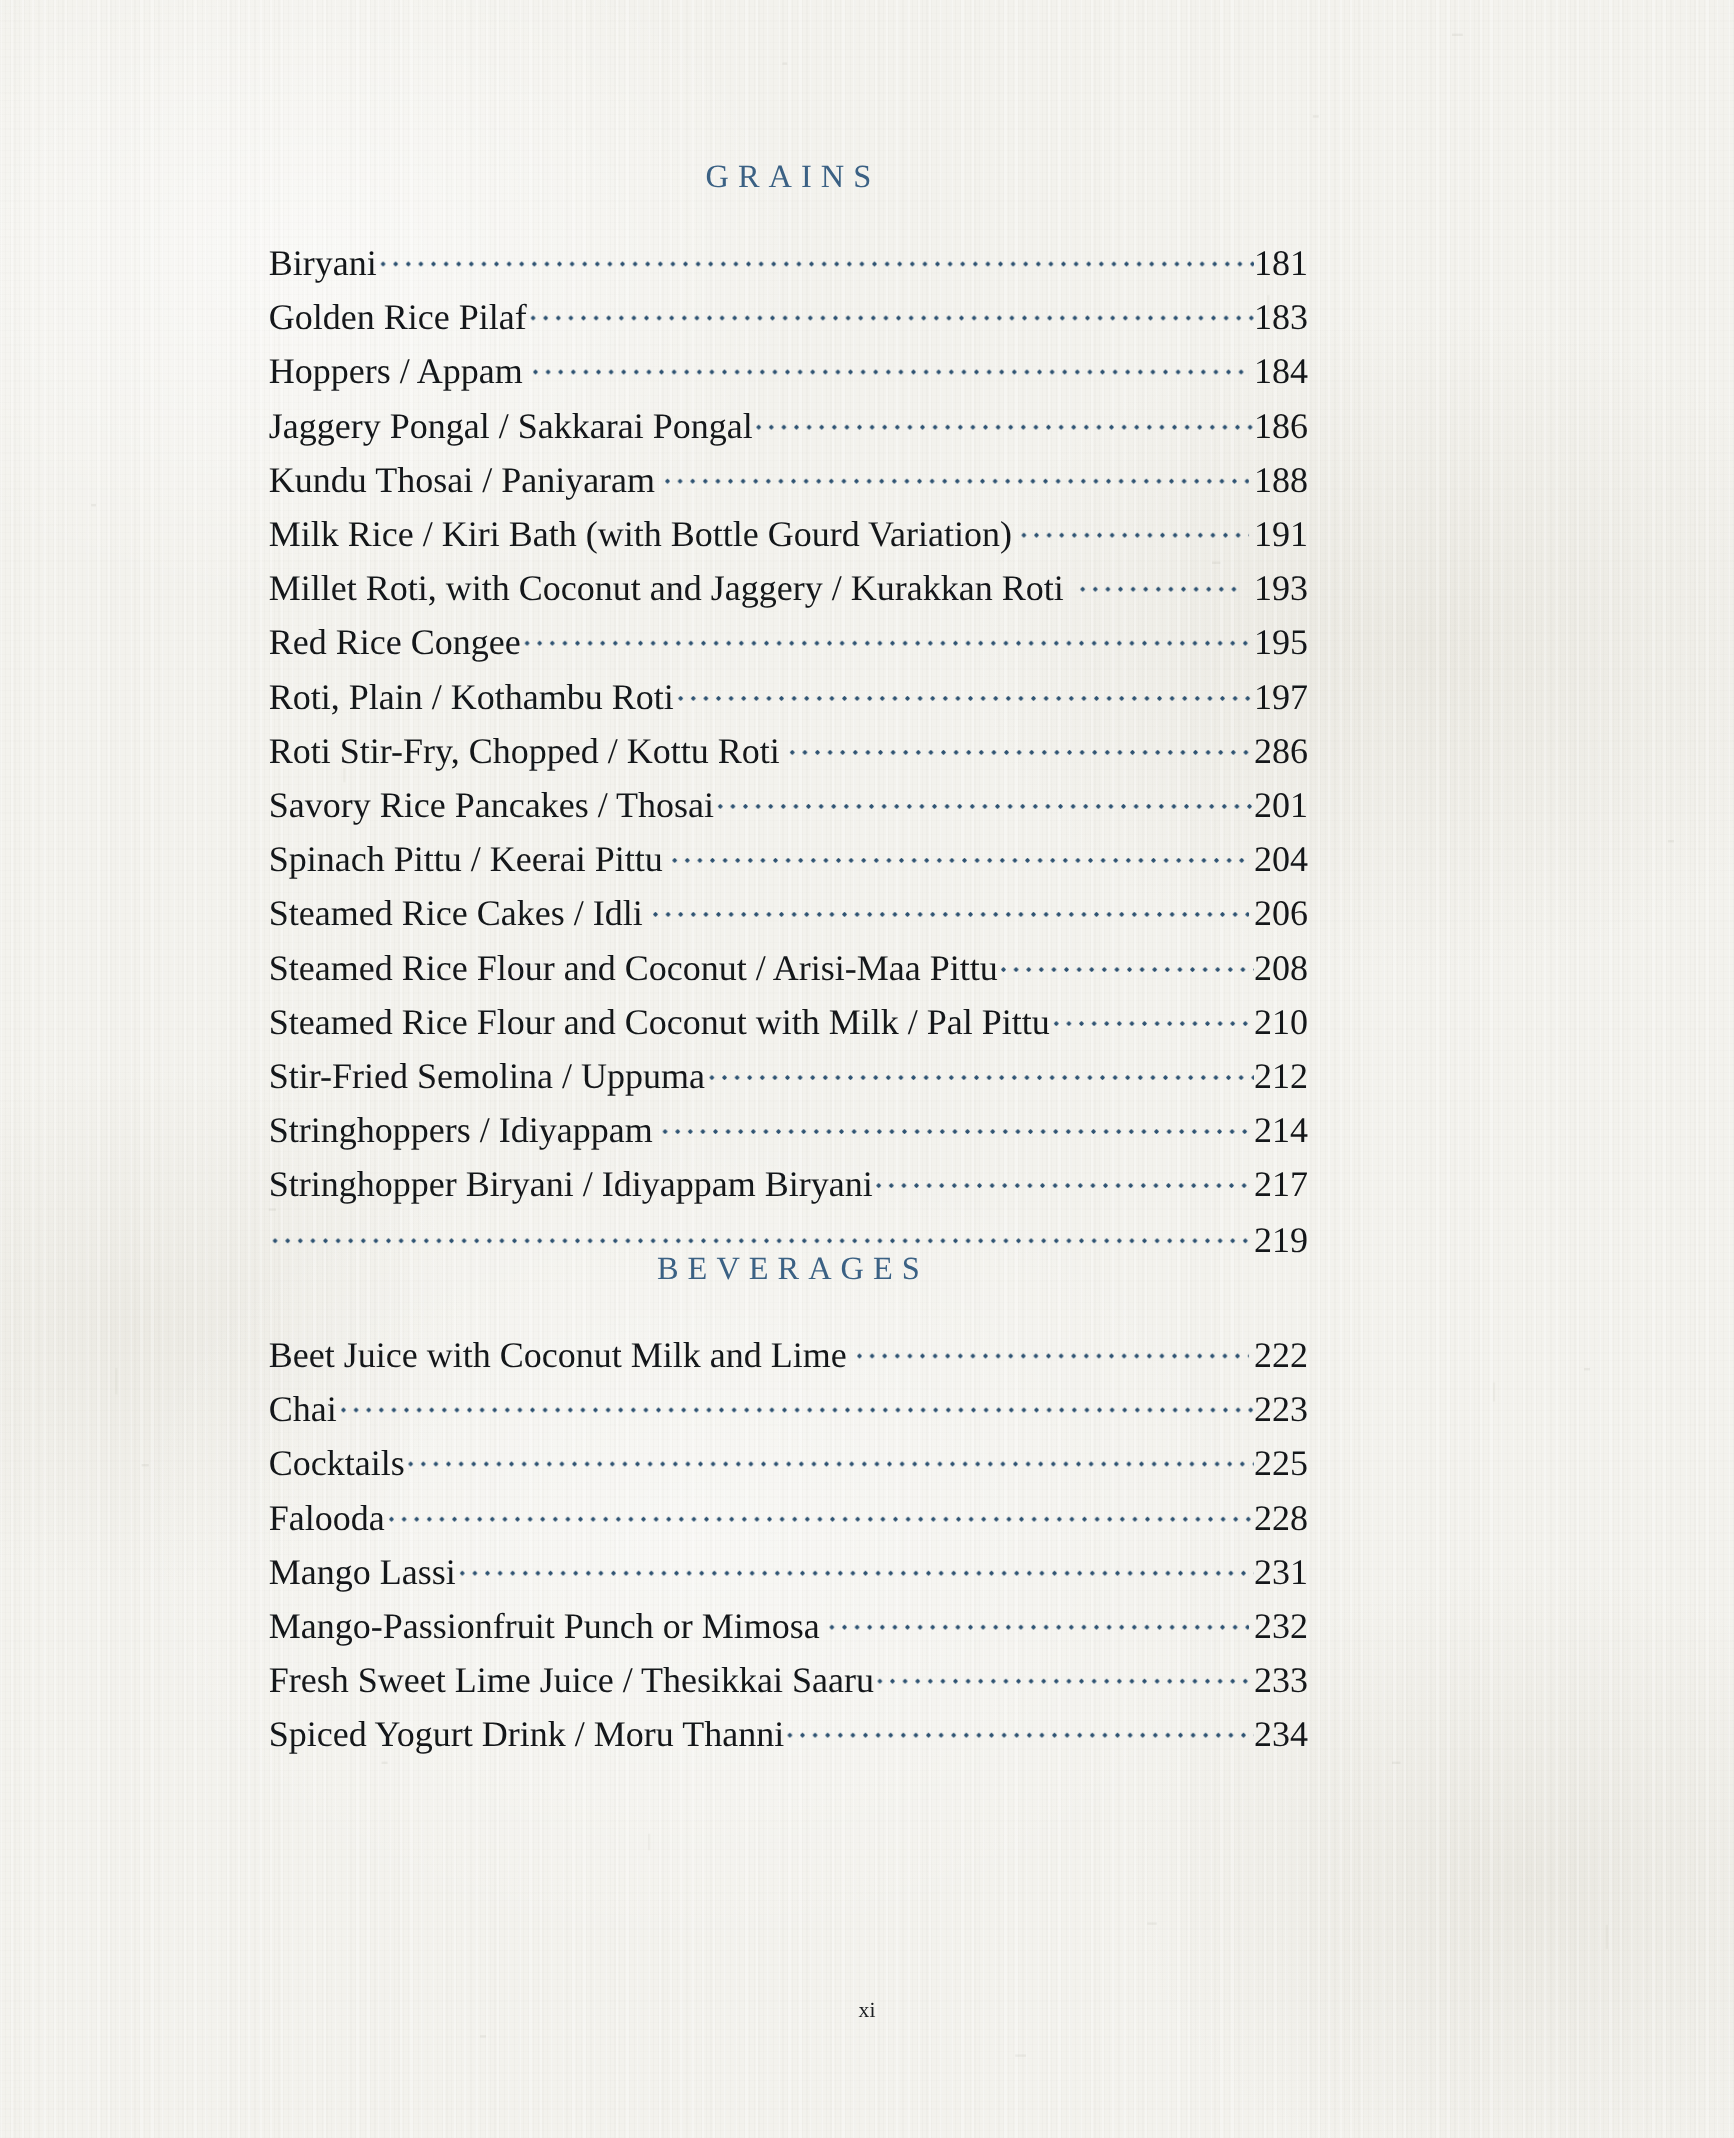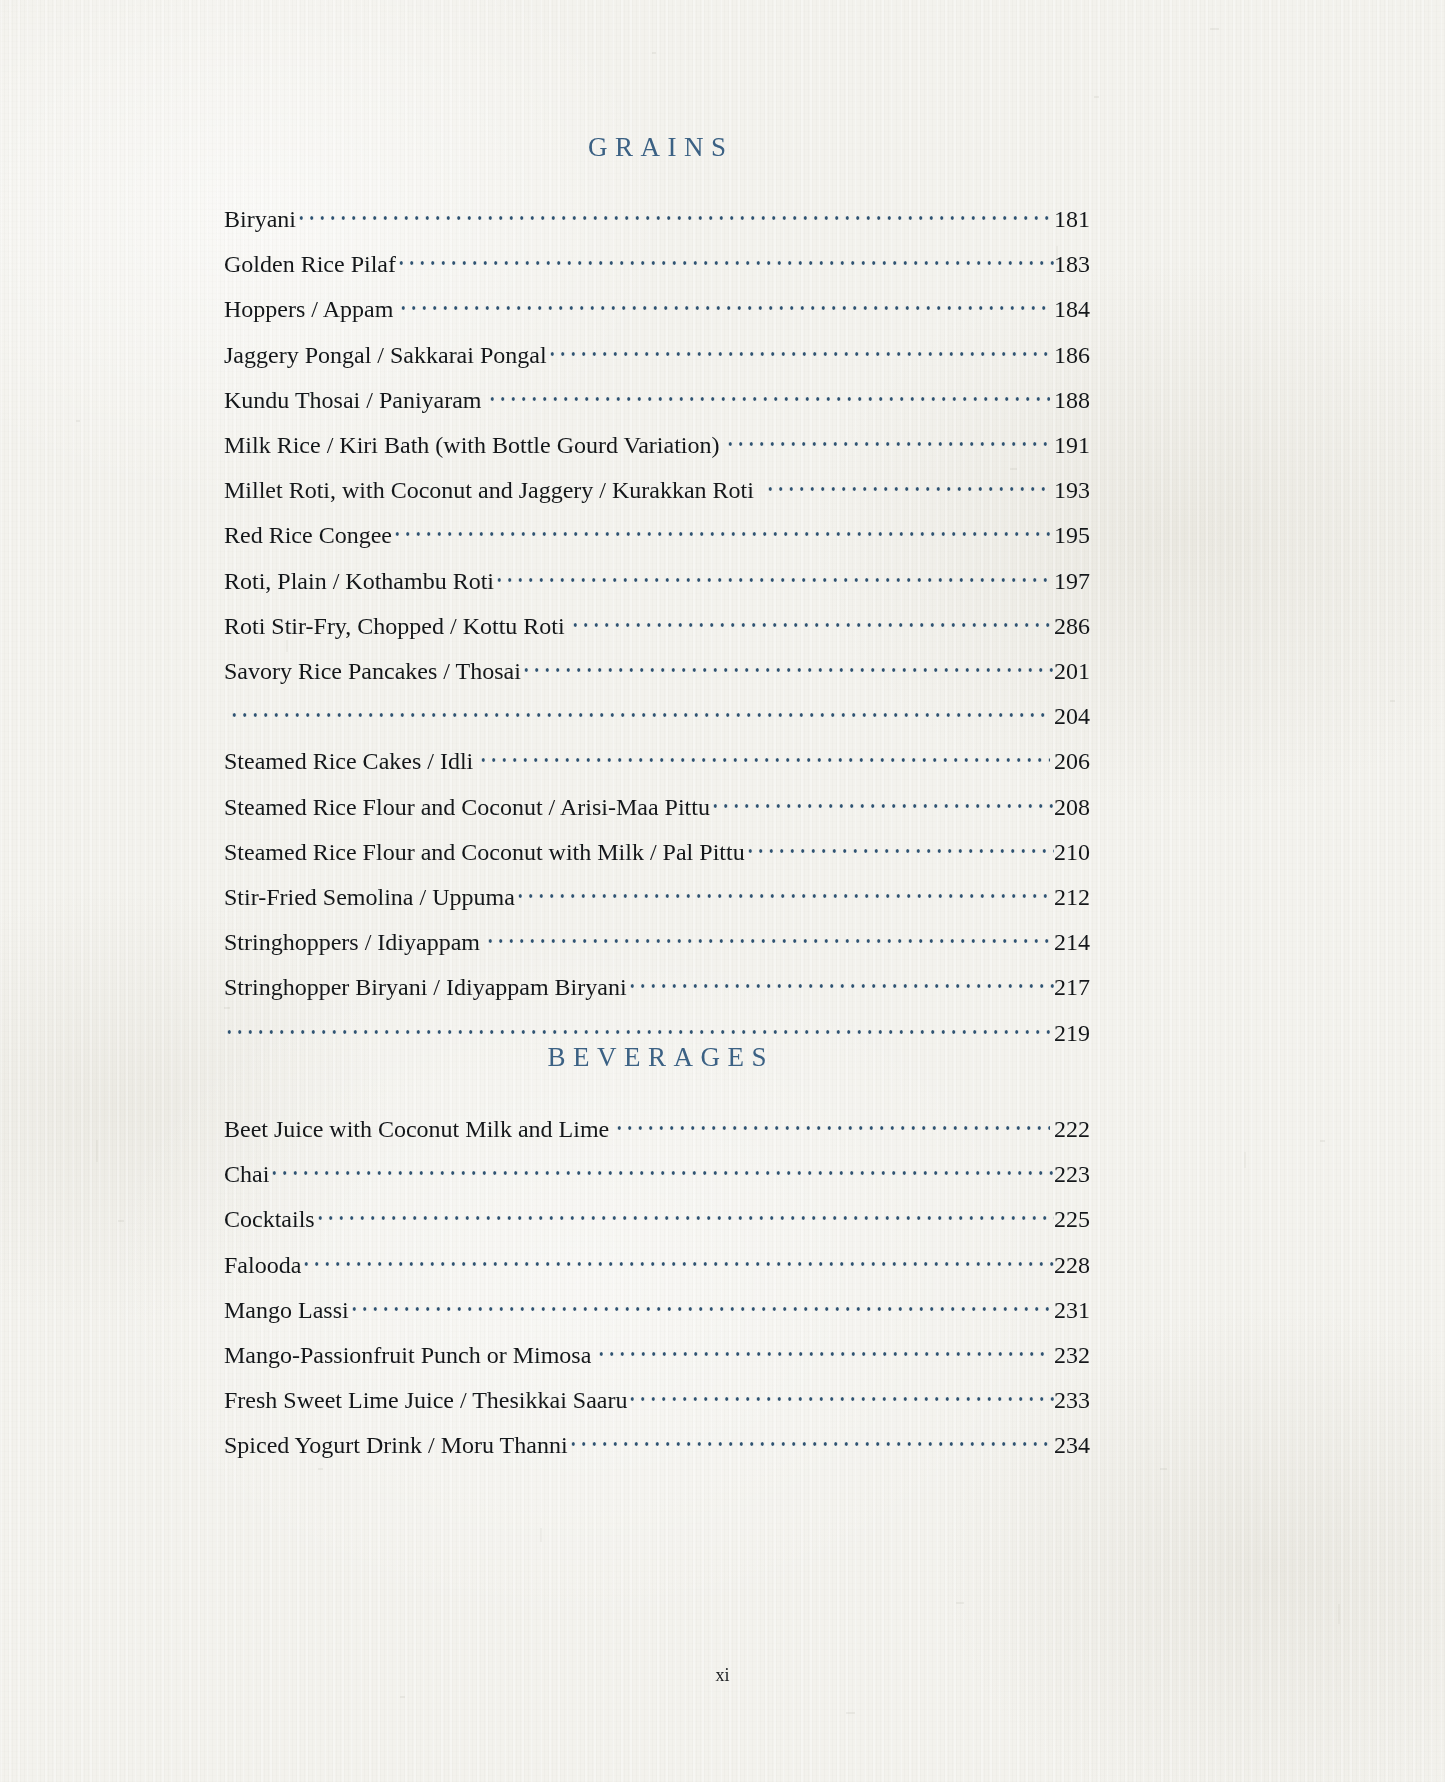--- a/index.html
+++ b/index.html
@@ -78,21 +78,21 @@
   .toc-list {
     list-style: none;
     margin: 0;
     padding: 0;
   }
 
   .toc-row {
     display: flex;
     align-items: baseline;
     width: 100%;
-    font-size: 24px;
+    font-size: 30px;
     line-height: 45.2px;
     color: #14171a;
   }
 
   .toc-label {
     white-space: nowrap;
     flex: 0 0 auto;
   }
 
   .toc-leader {
@@ -230,20 +230,21 @@
         <span class="toc-label">Roti Stir-Fry, Chopped / Kottu Roti</span>
         <span class="toc-leader"></span>
         <span class="toc-page">286</span>
       </li>
       <li class="toc-row gap-none">
         <span class="toc-label">Savory Rice Pancakes / Thosai</span>
         <span class="toc-leader"></span>
         <span class="toc-page">201</span>
       </li>
       <li class="toc-row gap-sm">
+        <span class="toc-label">Spinach Pittu / Keerai Pittu</span>
         <span class="toc-leader"></span>
         <span class="toc-page">204</span>
       </li>
       <li class="toc-row gap-sm">
         <span class="toc-label">Steamed Rice Cakes / Idli</span>
         <span class="toc-leader"></span>
         <span class="toc-page">206</span>
       </li>
       <li class="toc-row gap-none">
         <span class="toc-label">Steamed Rice Flour and Coconut / Arisi-Maa Pittu</span>

